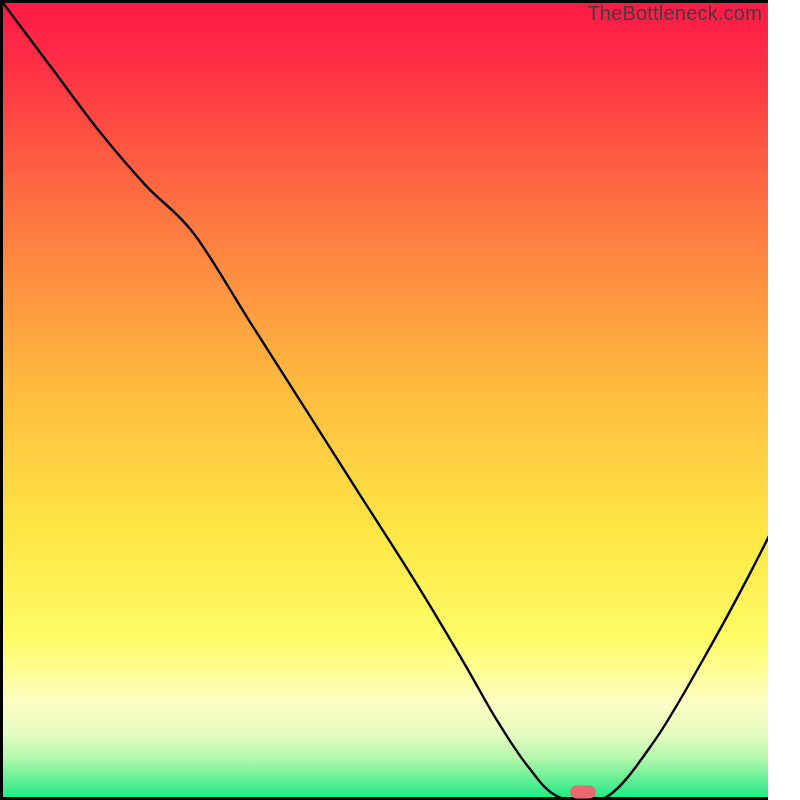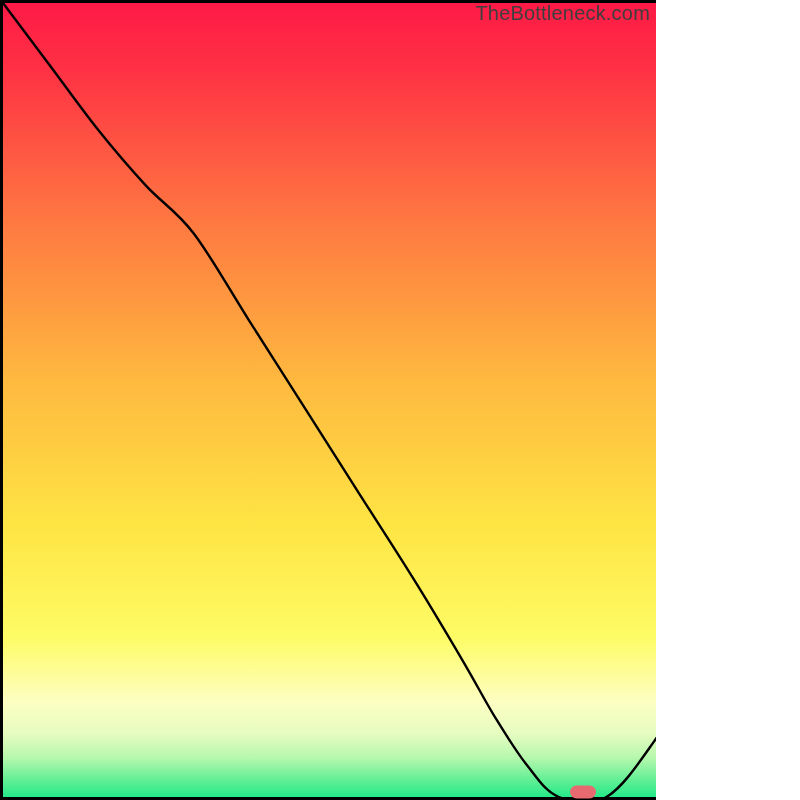--- a/index.html
+++ b/index.html
@@ -5,21 +5,21 @@
   html, body {
     margin: 0;
     padding: 0;
     width: 800px;
     height: 800px;
     background: #ffffff;
     font-family: Arial, Helvetica, sans-serif;
   }
   .stage {
     position: relative;
-    width: 656px;
+    width: 768px;
     height: 800px;
     overflow: hidden;
     text-align: center;
   }
   .frame {
     position: absolute;
     left: 0;
     top: 0;
     width: 800px;
     height: 800px;

